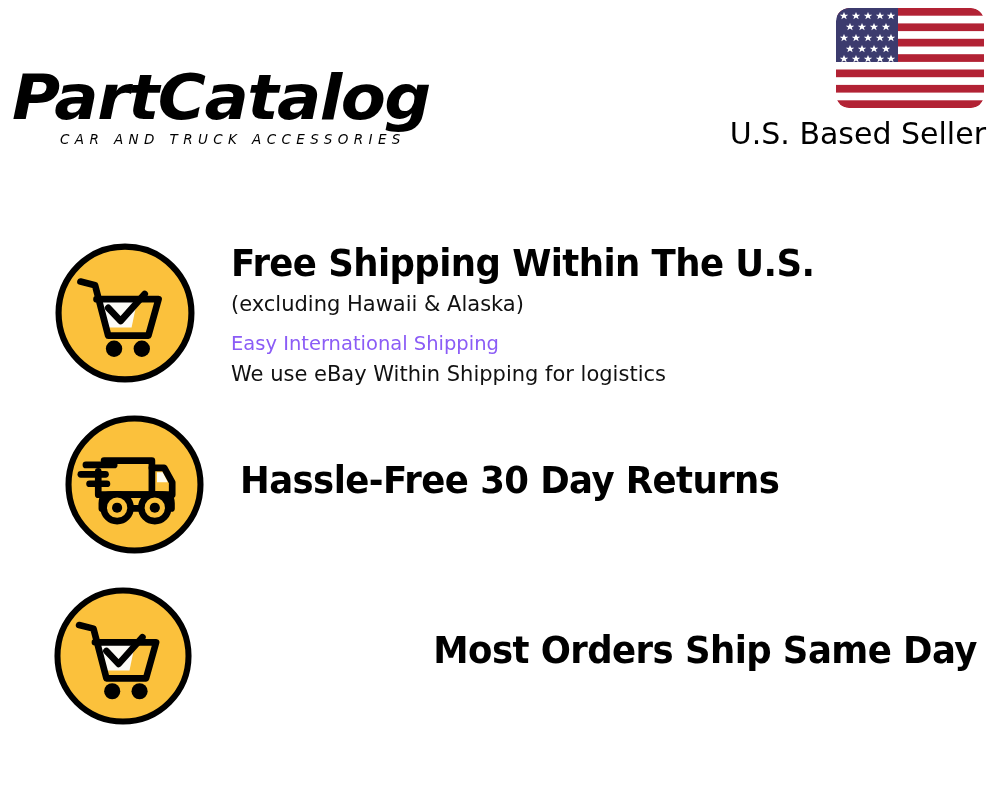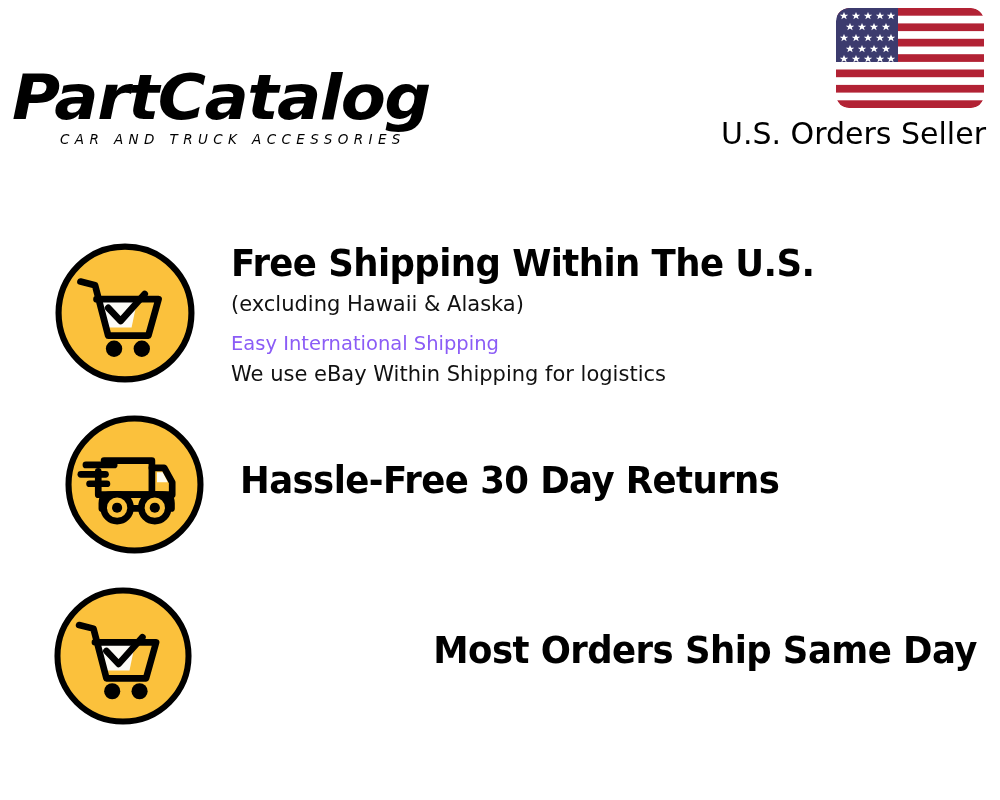--- a/index.html
+++ b/index.html
@@ -202,21 +202,21 @@
           <use href="#star5" x="38" y="41"></use>
           <use href="#star5" x="50" y="41"></use>
           <use href="#star5" x="8" y="51"></use>
           <use href="#star5" x="20" y="51"></use>
           <use href="#star5" x="32" y="51"></use>
           <use href="#star5" x="44" y="51"></use>
           <use href="#star5" x="55" y="51"></use>
         </g>
       </g>
     </svg>
-    <div id="seller-label">U.S. Orders Seller</div>
+    <div id="seller-label">U.S. Based Seller</div>
   </div>
 
 </div>
 
 <div class="feature-row" id="row-free-shipping">
 
   <svg class="badge-icon" viewBox="0 0 100 100" aria-hidden="true">
     <circle cx="50" cy="50" r="45.5" fill="#FBC13C" stroke="#000000" stroke-width="4.2"></circle>
     <path d="M31 41 L58.5 41 L54.5 60 L35.5 60 Z" fill="#FCFBF6"></path>
     <g fill="none" stroke="#000000" stroke-width="4.6" stroke-linecap="round" stroke-linejoin="round">

